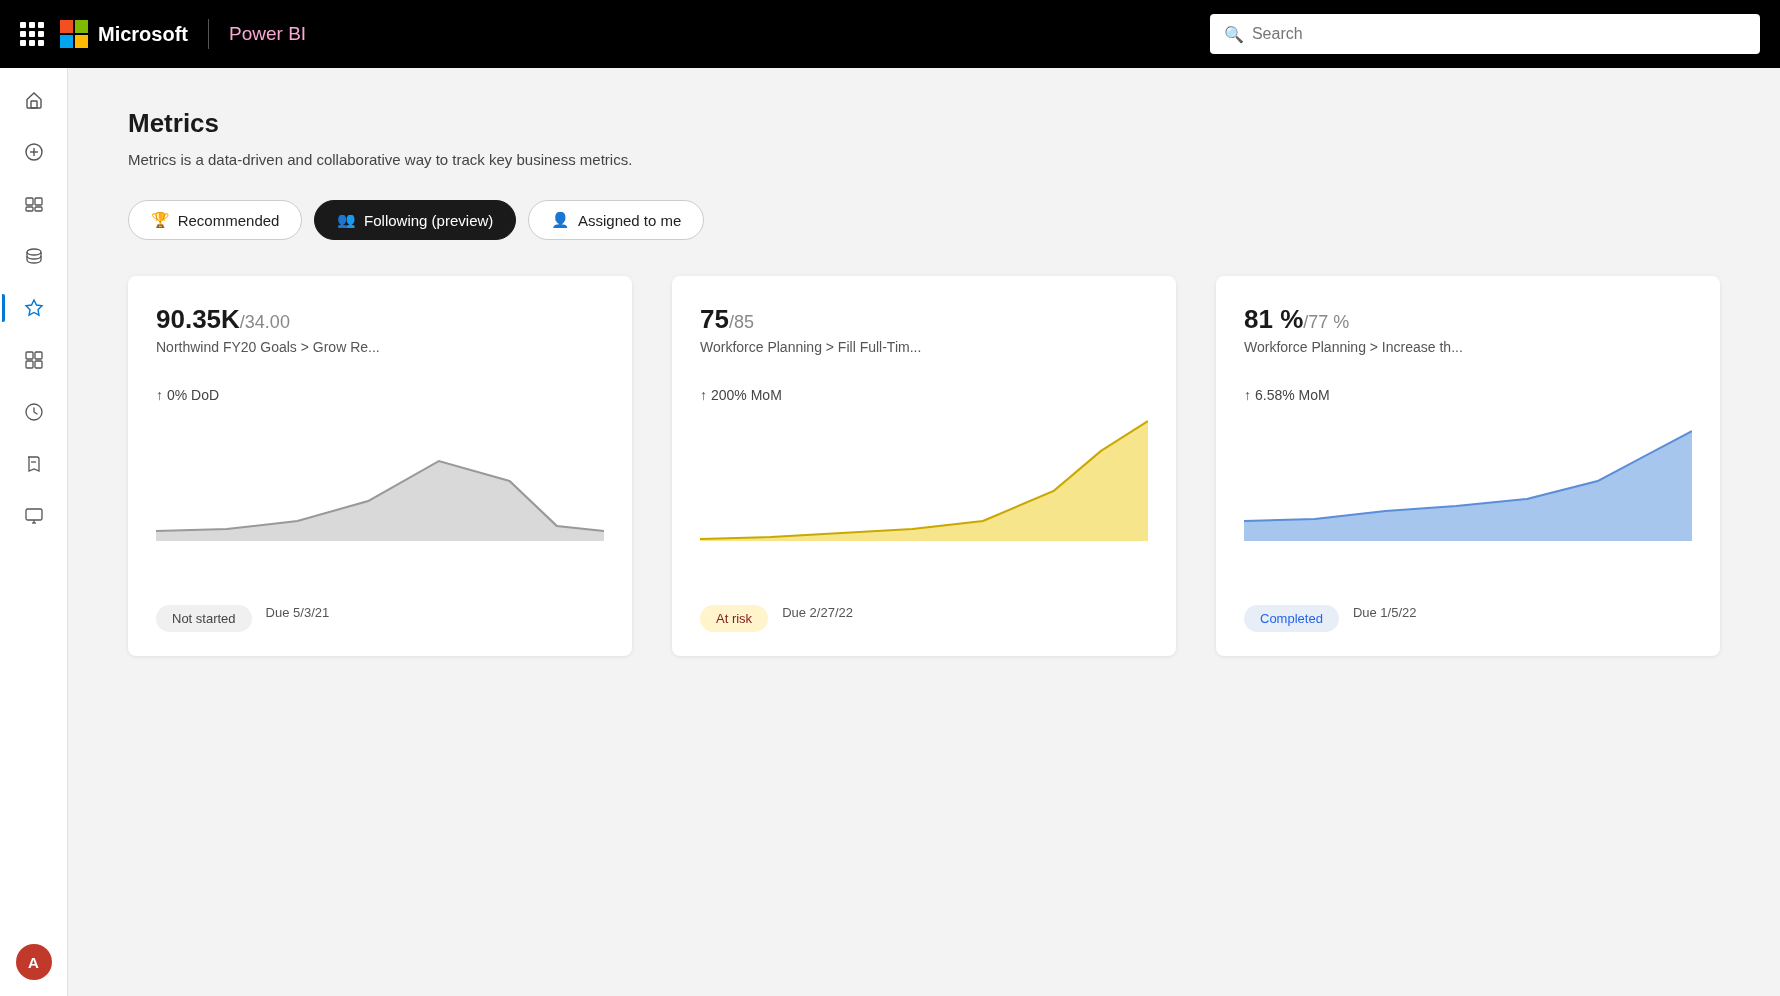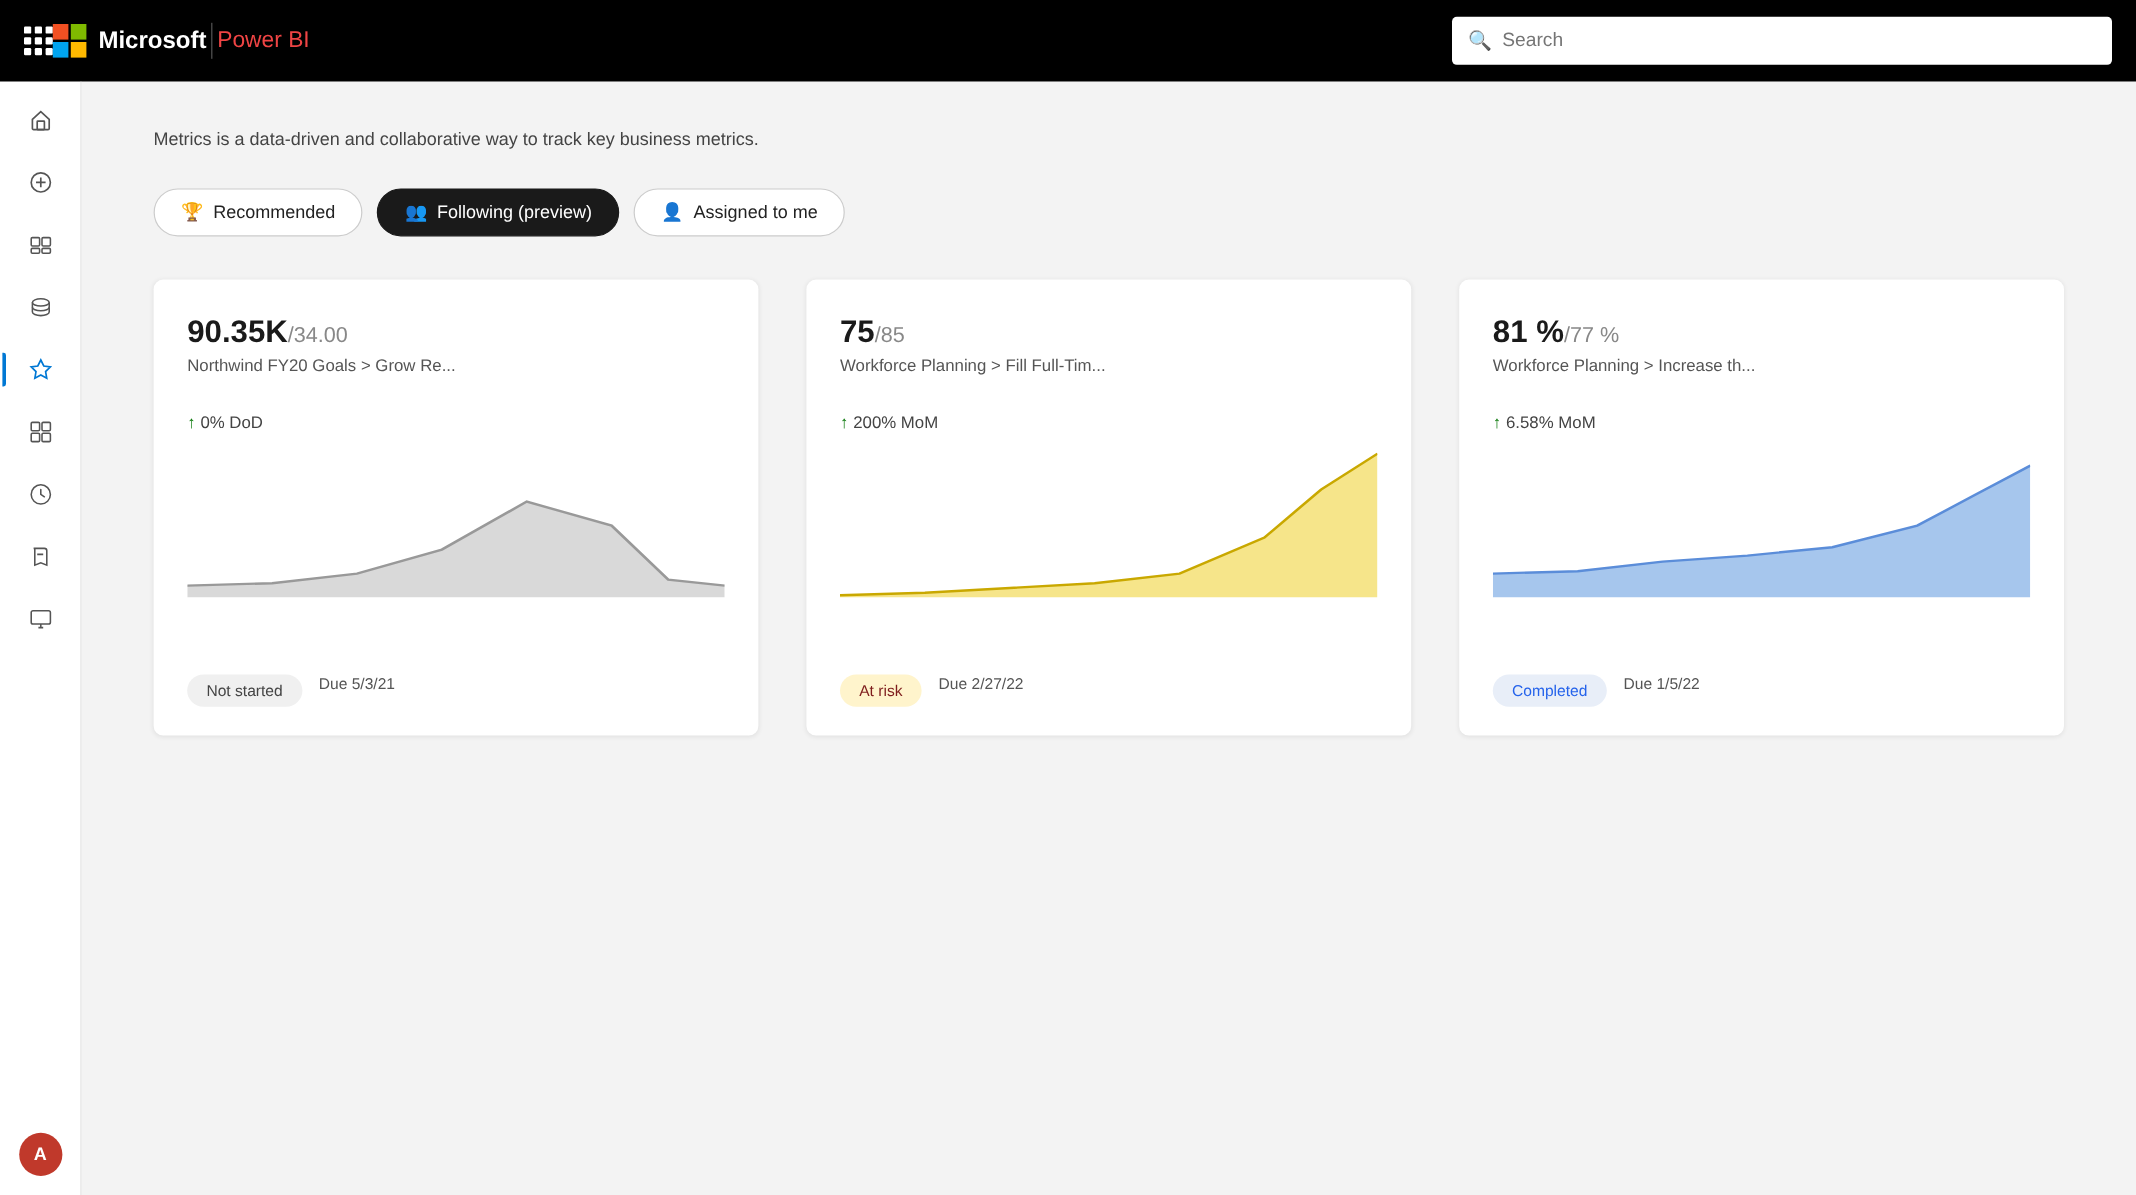--- a/index.html
+++ b/index.html
@@ -5,20 +5,21 @@
     * { margin: 0; padding: 0; box-sizing: border-box; }
     body { font-family: 'Segoe UI', Arial, sans-serif; background: #f3f3f3; display: flex; flex-direction: column; height: 996px; width: 1780px; overflow: hidden; }
 
     
     .topbar {
       background: #000;
       height: 68px;
       display: flex;
       align-items: center;
       padding: 0 20px;
+      gap: 16px;
       flex-shrink: 0;
     }
     .topbar-grid-icon {
       display: grid;
       grid-template-columns: repeat(3, 6px);
       grid-template-rows: repeat(3, 6px);
       gap: 3px;
       cursor: pointer;
     }
     .topbar-grid-icon span {
@@ -45,21 +46,21 @@
     }
     .ms-logo-q1 { background: #f25022; }
     .ms-logo-q2 { background: #7fba00; }
     .ms-logo-q3 { background: #00a4ef; }
     .ms-logo-q4 { background: #ffb900; }
     .topbar-divider {
       width: 1px; height: 30px;
       background: #555;
       margin: 0 4px;
     }
-    .topbar-brand { color: #ef4444; font-size: 19px; font-weight: 400; }
+    .topbar-brand { color: #f9a8d4; font-size: 19px; font-weight: 400; }
     .topbar-search {
       margin-left: auto;
       background: #fff;
       border-radius: 4px;
       display: flex;
       align-items: center;
       padding: 0 14px;
       gap: 8px;
       width: 550px;
       height: 40px;
@@ -345,20 +346,21 @@
       <svg width="20" height="20" viewBox="0 0 20 20" fill="none">
         <rect x="2" y="3" width="16" height="11" rx="1.5" stroke="#555" stroke-width="1.3"></rect>
         <line x1="8" y1="17" x2="12" y2="17" stroke="#555" stroke-width="1.3"></line>
         <line x1="10" y1="14" x2="10" y2="17" stroke="#555" stroke-width="1.3"></line>
       </svg>
     </div>
     <div class="sidebar-avatar" style="margin-top:auto; margin-bottom:8px;">A</div>
   </div>
 
   <div class="content">
+    <h1 class="page-title">Metrics</h1>
     <p class="page-subtitle">Metrics is a data-driven and collaborative way to track key business metrics.</p>
 
     <div class="tab-row">
       <button class="tab-btn">
         <span>🏆</span>
         <span>Recommended</span>
       </button>
       <button class="tab-btn active">
         <span>👥</span>
         <span>Following (preview)</span>

